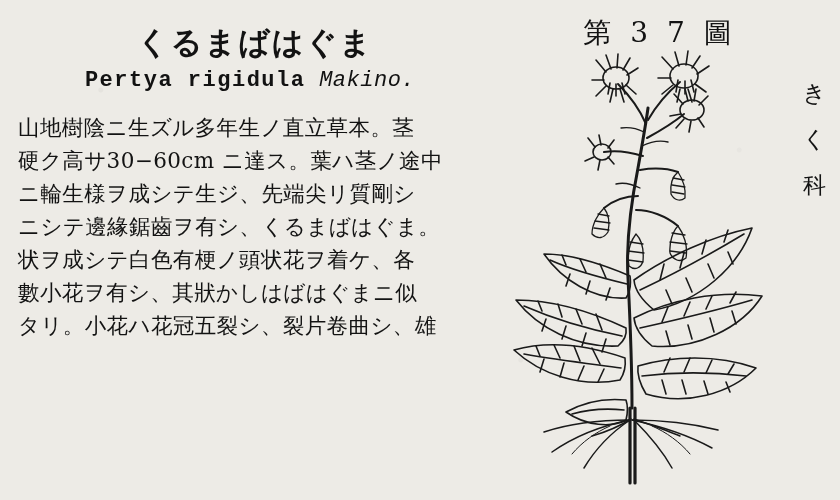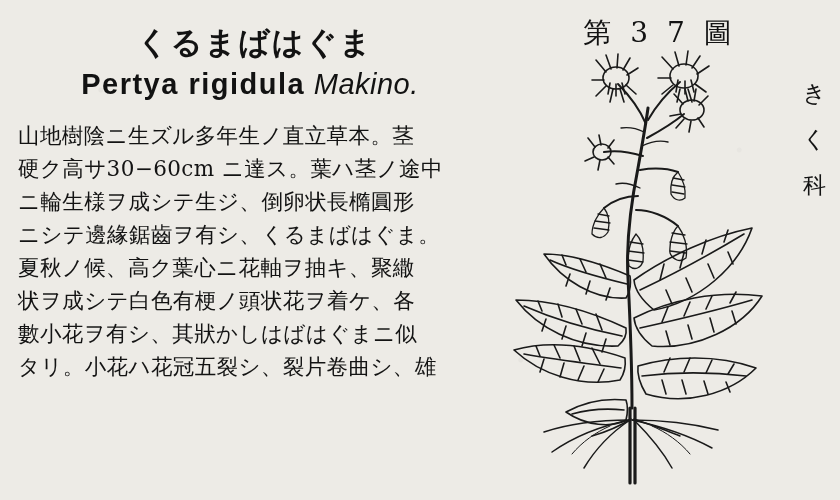--- a/index.html
+++ b/index.html
@@ -39,25 +39,25 @@
     font-size: 31px;
     font-weight: 700;
     letter-spacing: 2px;
     color: #121212;
     text-align: center;
     margin: 12px 0 4px 0;
     padding-left: 10px;
   }
   .sci-name {
     text-align: center;
-    font-size: 29px;
+    font-size: 22px;
     color: #121212;
     margin: 2px 0 10px 0;
     letter-spacing: 0.5px;
-    font-family: Liberation Sans, sans-serif;
+    font-family: Liberation Mono, monospace;
   }
   .sci-name .genus-species {
     font-weight: 600;
     letter-spacing: 1.5px;
   }
   .sci-name .author {
     font-style: italic;
     letter-spacing: 0.5px;
   }
   .body-lines {
@@ -116,23 +116,22 @@
 
   <div class="text-col">
     <div class="jp-title">くるまばはぐま</div>
     <div class="sci-name">
       <span class="genus-species">Pertya rigidula</span>
       <span class="author">Makino.</span>
     </div>
     <div class="body-lines">
       <div class="body-line">山地樹陰ニ生ズル多年生ノ直立草本。茎</div>
       <div class="body-line">硬ク高サ30−60cm ニ達ス。葉ハ茎ノ途中</div>
-      <div class="body-line">ニ輪生様ヲ成シテ生ジ、倒卵状長橢圓形</div>
+      <div class="body-line">ニ輪生様ヲ成シテ生ジ、先端尖リ質剛シ</div>
       <div class="body-line">ニシテ邊緣鋸齒ヲ有シ、くるまばはぐま。</div>
-      <div class="body-line">夏秋ノ候、高ク葉心ニ花軸ヲ抽キ、聚繖</div>
       <div class="body-line">状ヲ成シテ白色有梗ノ頭状花ヲ着ケ、各</div>
       <div class="body-line">數小花ヲ有シ、其狀かしはばはぐまニ似</div>
       <div class="body-line">タリ。小花ハ花冠五裂シ、裂片卷曲シ、雄</div>
     </div>
   </div>
 
   <div class="fig-caption">第 3 7 圖</div>
 
   <div class="side-label">きく科</div>
 

